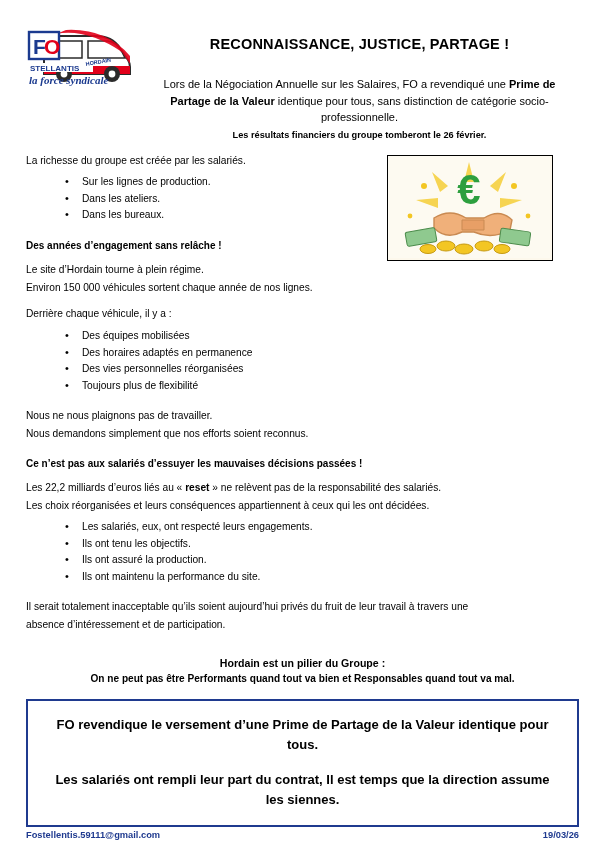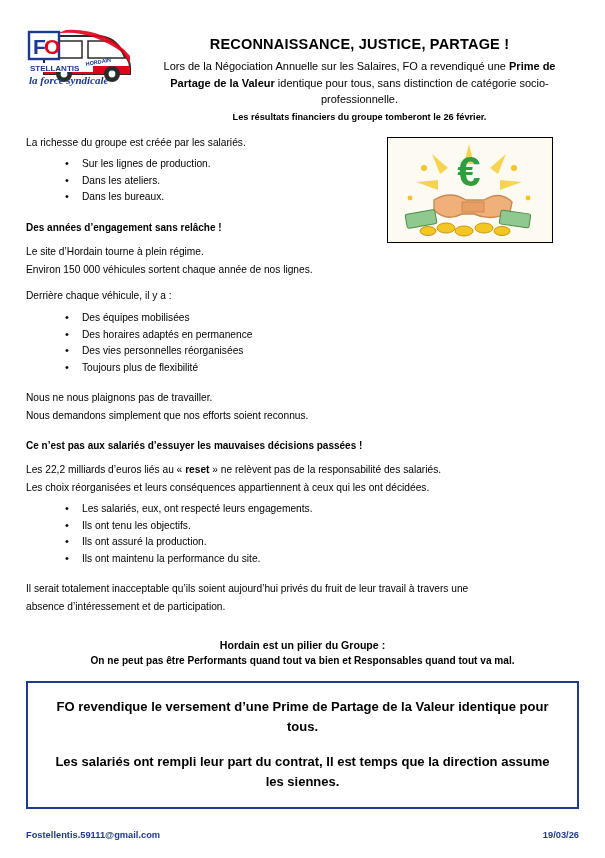--- a/index.html
+++ b/index.html
@@ -40,21 +40,21 @@
   .header-text {
     flex: 1 1 auto;
     padding-left: 6px;
     padding-top: 14px;
   }
   .title {
     text-align: center;
     font-size: 14.5px;
     font-weight: bold;
     letter-spacing: .2px;
-    margin-bottom: 6px;
+    margin-bottom: 24px;
   }
   .intro {
     text-align: center;
     font-size: 11px;
     line-height: 1.5;
   }
   .intro b { font-weight: bold; }
   .results {
     text-align: center;
     font-size: 9.2px;

